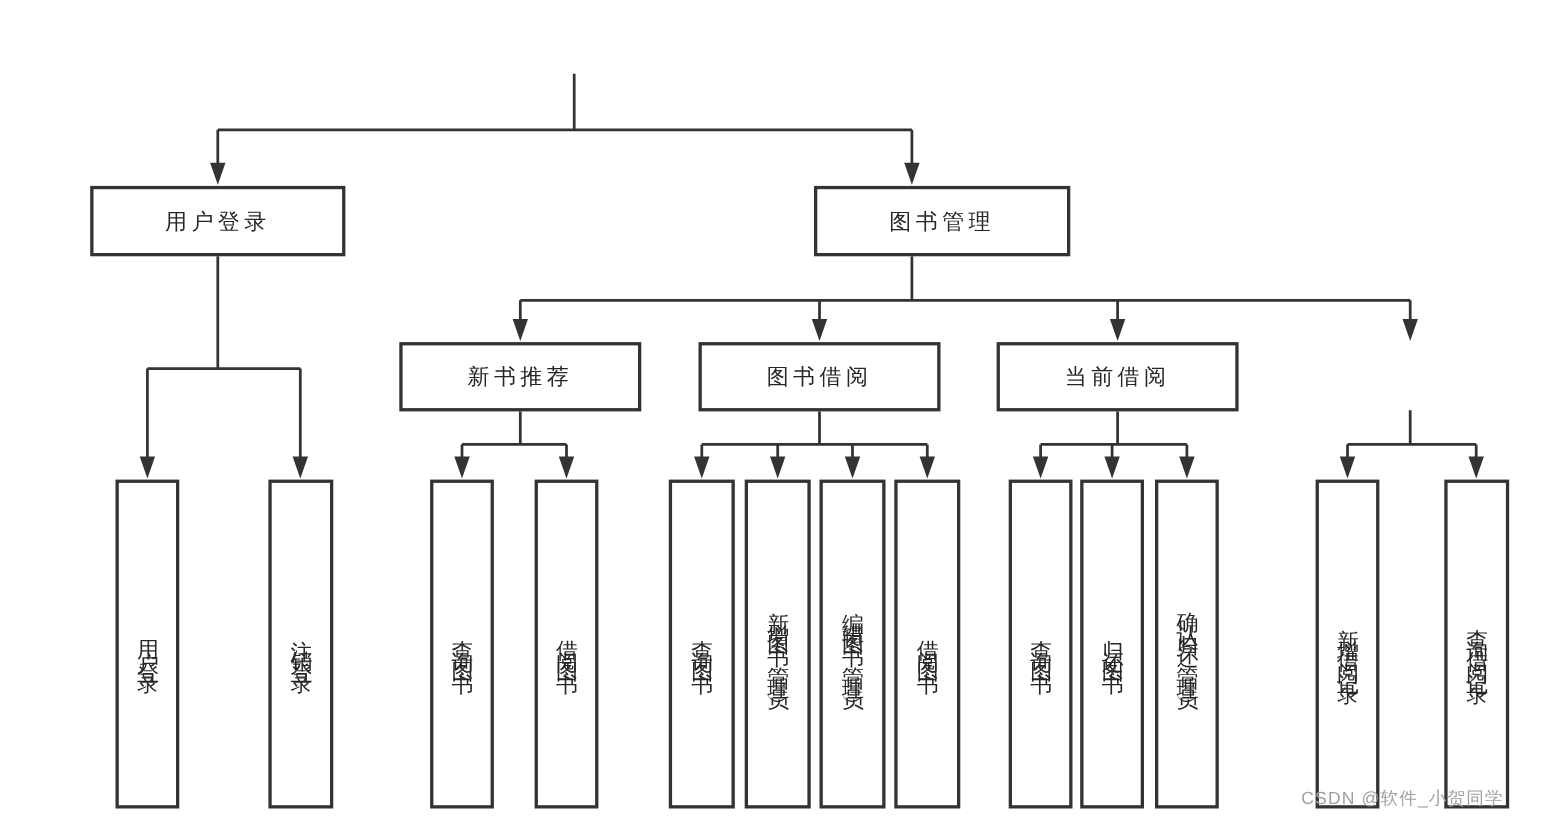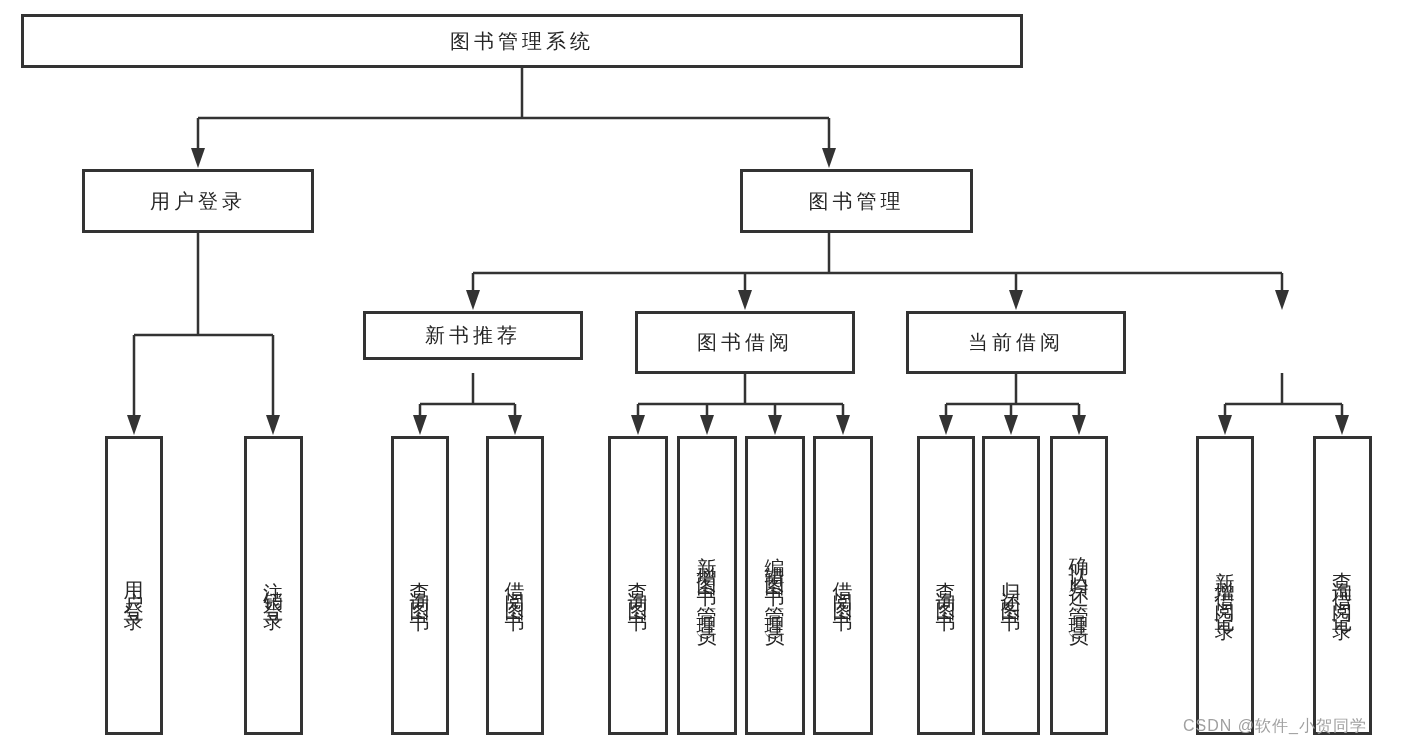--- a/index.html
+++ b/index.html
@@ -95,26 +95,25 @@
     <polygon class="head" points="700,415 714,415 707,435"></polygon>
     <polygon class="head" points="768,415 782,415 775,435"></polygon>
     <polygon class="head" points="836,415 850,415 843,435"></polygon>
     <polygon class="head" points="939,415 953,415 946,435"></polygon>
     <polygon class="head" points="1004,415 1018,415 1011,435"></polygon>
     <polygon class="head" points="1072,415 1086,415 1079,435"></polygon>
     <polygon class="head" points="1218,415 1232,415 1225,435"></polygon>
     <polygon class="head" points="1335,415 1349,415 1342,435"></polygon>
   </svg>
 
-  <div class="node hnode" style="left:21px; top:14px; width:1002px; height:54px;">图书管理系统</div>
 
   <div class="node hnode" style="left:82px; top:169px; width:232px; height:64px;">用户登录</div>
   <div class="node hnode" style="left:740px; top:169px; width:233px; height:64px;">图书管理</div>
 
-  <div class="node hnode" style="left:363px; top:311px; width:220px; height:49px;">新书推荐</div>
+  <div class="node hnode" style="left:363px; top:311px; width:220px; height:63px;">新书推荐</div>
   <div class="node hnode" style="left:635px; top:311px; width:220px; height:63px;">图书借阅</div>
   <div class="node hnode" style="left:906px; top:311px; width:220px; height:63px;">当前借阅</div>
 
   <div class="node vnode" style="left:105px; top:436px; width:58px; height:299px;">用户登录</div>
   <div class="node vnode" style="left:244px; top:436px; width:59px; height:299px;">注销登录</div>
 
   <div class="node vnode" style="left:391px; top:436px; width:58px; height:299px;">查询图书</div>
   <div class="node vnode" style="left:486px; top:436px; width:58px; height:299px;">借阅图书</div>
 
   <div class="node vnode" style="left:608px; top:436px; width:60px; height:299px;">查询图书</div>

